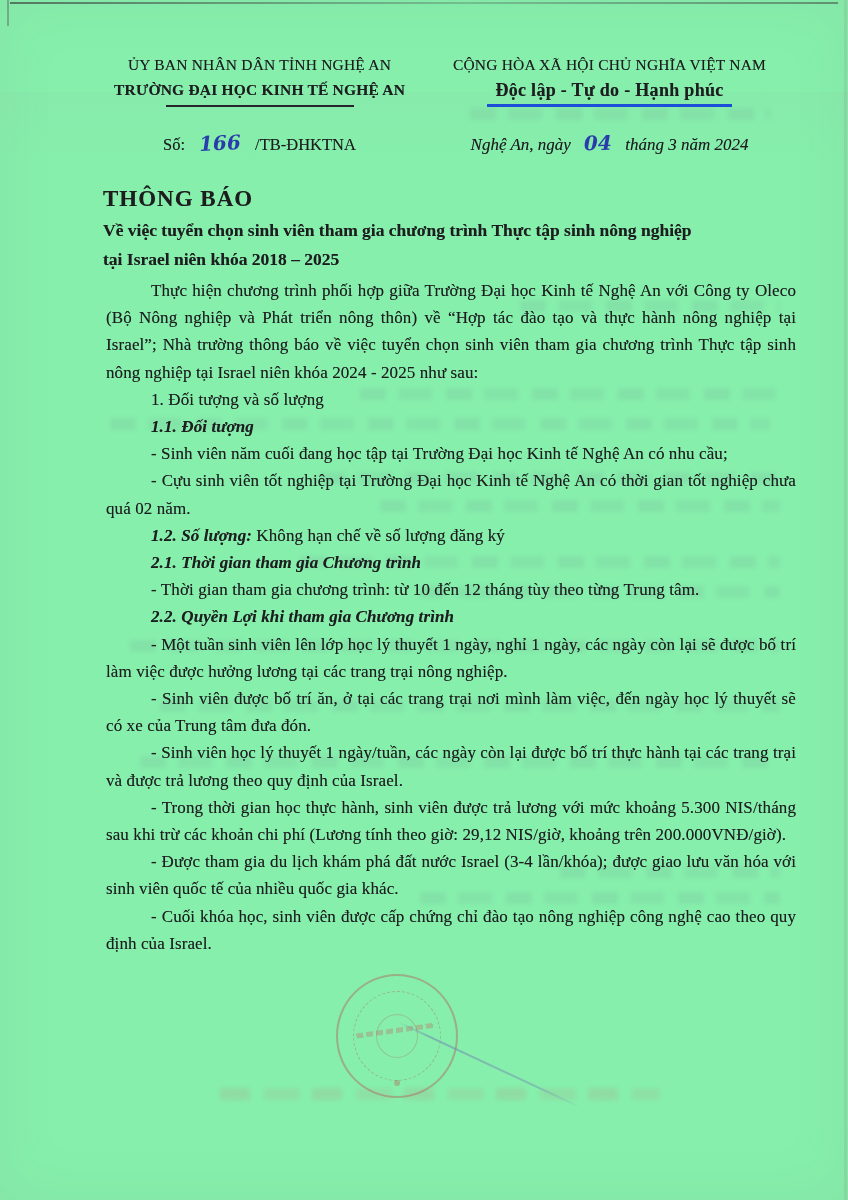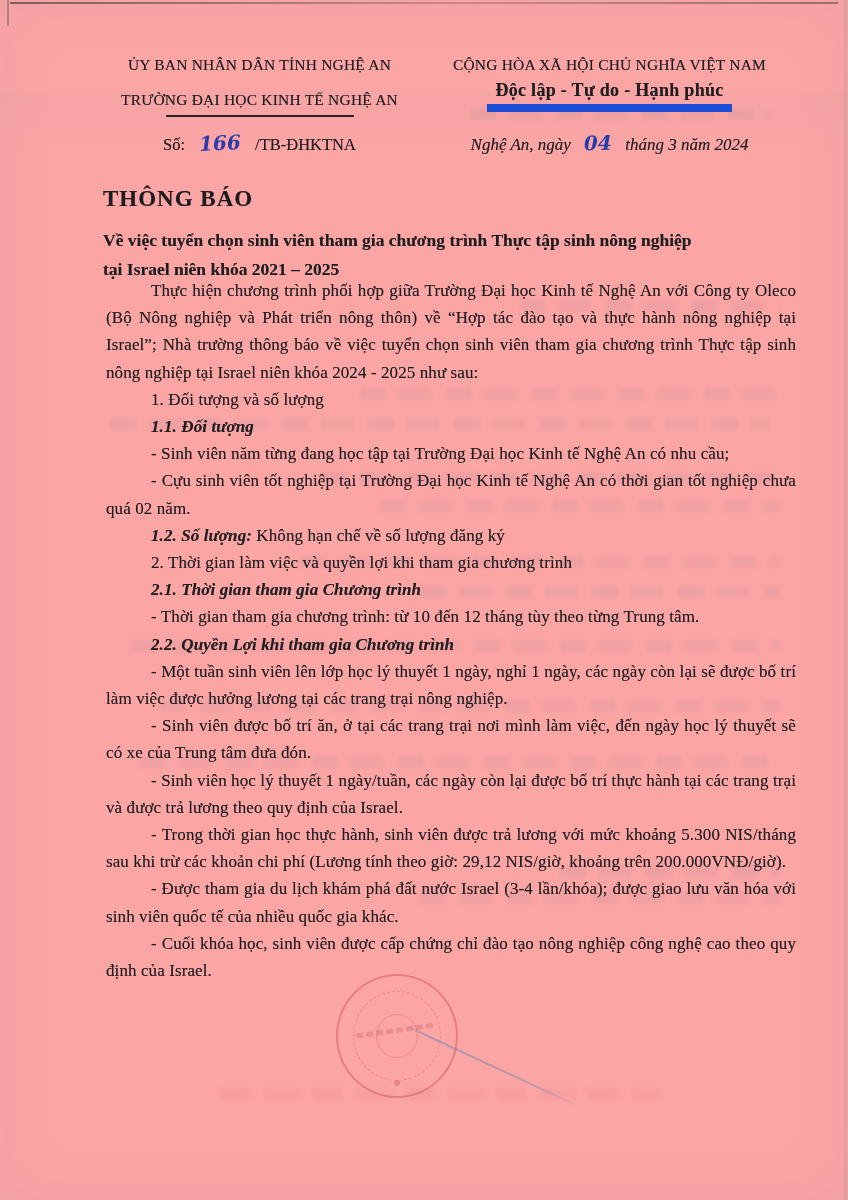--- a/index.html
+++ b/index.html
@@ -1,54 +1,54 @@
 <!DOCTYPE html>
 <html><head>
 <meta charset="utf-8">
 <style>
   html,body { margin:0; padding:0; }
   body { background:#e8e6e1; }
   .page {
     position:relative; width:848px; height:1200px; margin:0 auto;
-    background:#fca5a5; overflow:hidden;
+    background:#86efac; overflow:hidden;
     font-family:"Liberation Serif", serif; color:#1d1d20;
     box-shadow: inset 0 0 60px rgba(120,118,110,.08);
   }
   .soft { text-shadow: 0 0 .5px rgba(20,20,20,.45); }
 
   
   .scan-top-line { position:absolute; top:2px; left:10px; width:828px; height:2px;
     background:linear-gradient(90deg, rgba(60,60,60,.65), rgba(60,60,60,.25) 55%, rgba(60,60,60,.5)); }
   .scan-left-tick { position:absolute; top:0; left:7px; width:2px; height:26px; background:rgba(80,80,80,.4); }
   .scan-right-edge { position:absolute; top:0; right:1px; width:3px; height:1200px; background:rgba(140,138,130,.18); }
   .scan-band { position:absolute; top:92px; left:0; width:848px; height:70px;
     background:linear-gradient(180deg, rgba(150,150,150,.05), rgba(150,150,150,0)); }
 
   
   .header-row { position:absolute; top:56px; left:92px; width:700px; display:flex; }
   .hdr-left  { width:335px; text-align:center; }
   .hdr-right { width:365px; text-align:center; margin-left:0; }
   .hdr-line1 { font-size:15.5px; letter-spacing:.2px; }
-  .hdr-line2-left { font-size:15.5px; font-weight:normal; margin-top:17px; letter-spacing:.2px; }
+  .hdr-line2-left { font-size:15.5px; font-weight:bold; margin-top:7px; letter-spacing:.2px; }
   .hdr-rule-left { width:188px; height:2px; background:#26262a; margin:6px auto 0; }
   .hdr-line2-right { display:inline-block; font-size:18px; font-weight:bold;
-    border-bottom:8px solid #1d4ed8; padding:0 8px 3px; margin-top:6px; letter-spacing:.3px; }
+    border-bottom:3px solid #1d4ed8; padding:0 8px 3px; margin-top:6px; letter-spacing:.3px; }
 
   .num-date-row { position:absolute; top:131px; left:92px; width:700px; display:flex; }
   .num-cell { width:335px; text-align:center; font-size:16.5px; }
   .date-cell { width:365px; text-align:center; font-style:italic; font-size:17px; }
   .handwritten { color:#2a3cab; font-style:italic; font-weight:bold; font-size:20px;
     font-family:"DejaVu Serif", serif; display:inline-block; transform:rotate(-3deg);
     margin:0 10px; text-shadow:none; }
   .date-cell .handwritten { transform:rotate(-1deg); margin:0 9px; }
 
   
   .title-block { position:absolute; top:186px; left:103px; width:690px; text-align:left; }
   .doc-title { font-size:23px; font-weight:bold; letter-spacing:1px; }
-  .doc-subtitle { font-size:17.5px; font-weight:bold; line-height:29px; margin-top:14px; }
+  .doc-subtitle { font-size:17.5px; font-weight:bold; line-height:29px; margin-top:4px; }
 
   
   .body-block { position:absolute; top:277px; left:106px; width:690px;
     font-size:17px; line-height:27.2px; letter-spacing:.1px; }
   .body-block p { margin:0; }
   .indent { text-indent:45px; text-align:justify; }
   .h1 { font-weight:normal; padding-left:45px; }
   .h2i { font-weight:bold; font-style:italic; padding-left:45px; }
   .h2i-inline { padding-left:45px; }
   .h2i-inline strong { font-style:italic; }
@@ -125,32 +125,31 @@
       <span>Nghệ An, ngày</span>
       <span class="handwritten">04</span>
       <span>tháng 3 năm 2024</span>
     </div>
   </div>
 
   <div class="title-block">
     <div class="doc-title soft">THÔNG BÁO</div>
     <div class="doc-subtitle soft">
       <span>Về việc tuyển chọn sinh viên tham gia chương trình Thực tập sinh nông nghiệp</span><br>
-      <span>tại Israel niên khóa 2021 – 2025</span>
+      <span>tại Israel niên khóa 2018 – 2025</span>
     </div>
   </div>
 
   <div class="body-block soft">
       <p class="indent">Thực hiện chương trình phối hợp giữa Trường Đại học Kinh tế Nghệ An với Công ty Oleco (Bộ Nông nghiệp và Phát triển nông thôn) về “Hợp tác đào tạo và thực hành nông nghiệp tại Israel”; Nhà trường thông báo về việc tuyển chọn sinh viên tham gia chương trình Thực tập sinh nông nghiệp tại Israel niên khóa 2024 - 2025 như sau:</p>
       <p class="h1">1. Đối tượng và số lượng</p>
       <p class="h2i">1.1. Đối tượng</p>
-      <p class="indent">- Sinh viên năm từng đang học tập tại Trường Đại học Kinh tế Nghệ An có nhu cầu;</p>
+      <p class="indent">- Sinh viên năm cuối đang học tập tại Trường Đại học Kinh tế Nghệ An có nhu cầu;</p>
       <p class="indent">- Cựu sinh viên tốt nghiệp tại Trường Đại học Kinh tế Nghệ An có thời gian tốt nghiệp chưa quá 02 năm.</p>
       <p class="h2i-inline"><strong>1.2. Số lượng:</strong> Không hạn chế về số lượng đăng ký</p>
-      <p class="h1">2. Thời gian làm việc và quyền lợi khi tham gia chương trình</p>
       <p class="h2i">2.1. Thời gian tham gia Chương trình</p>
       <p class="indent">- Thời gian tham gia chương trình: từ 10 đến 12 tháng tùy theo từng Trung tâm.</p>
       <p class="h2i">2.2. Quyền Lợi khi tham gia Chương trình</p>
       <p class="indent">- Một tuần sinh viên lên lớp học lý thuyết 1 ngày, nghỉ 1 ngày, các ngày còn lại sẽ được bố trí làm việc được hưởng lương tại các trang trại nông nghiệp.</p>
       <p class="indent">- Sinh viên được bố trí ăn, ở tại các trang trại nơi mình làm việc, đến ngày học lý thuyết sẽ có xe của Trung tâm đưa đón.</p>
       <p class="indent">- Sinh viên học lý thuyết 1 ngày/tuần, các ngày còn lại được bố trí thực hành tại các trang trại và được trả lương theo quy định của Israel.</p>
       <p class="indent">- Trong thời gian học thực hành, sinh viên được trả lương với mức khoảng 5.300 NIS/tháng sau khi trừ các khoản chi phí (Lương tính theo giờ: 29,12 NIS/giờ, khoảng trên 200.000VNĐ/giờ).</p>
       <p class="indent">- Được tham gia du lịch khám phá đất nước Israel (3-4 lần/khóa); được giao lưu văn hóa với sinh viên quốc tế của nhiều quốc gia khác.</p>
       <p class="indent">- Cuối khóa học, sinh viên được cấp chứng chỉ đào tạo nông nghiệp công nghệ cao theo quy định của Israel.</p>
     </div>

